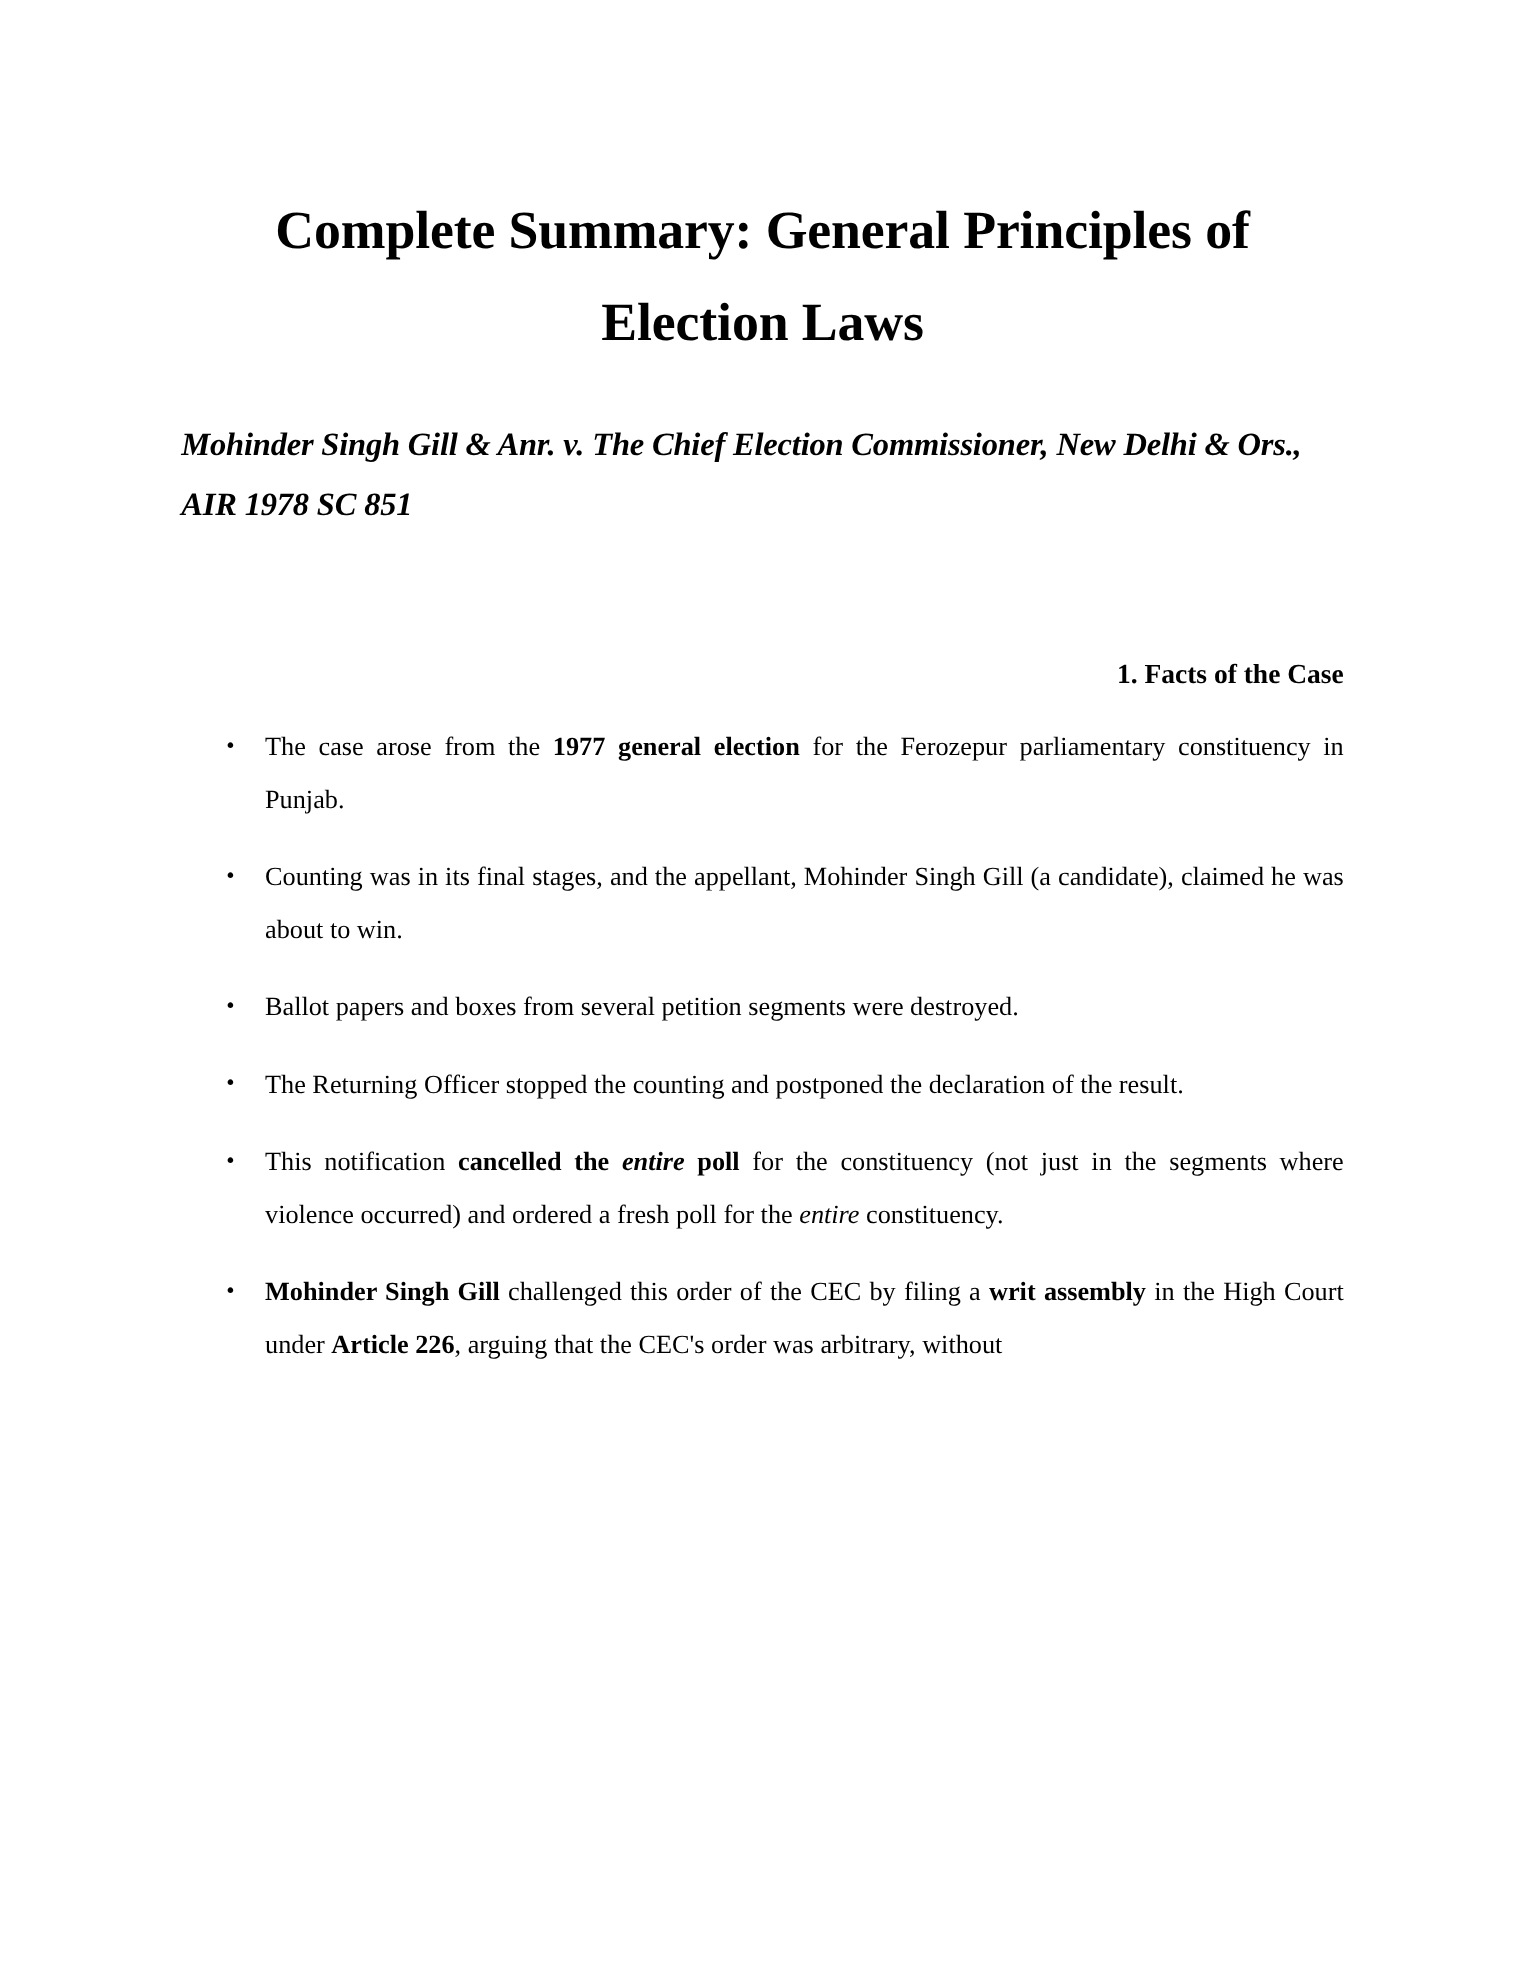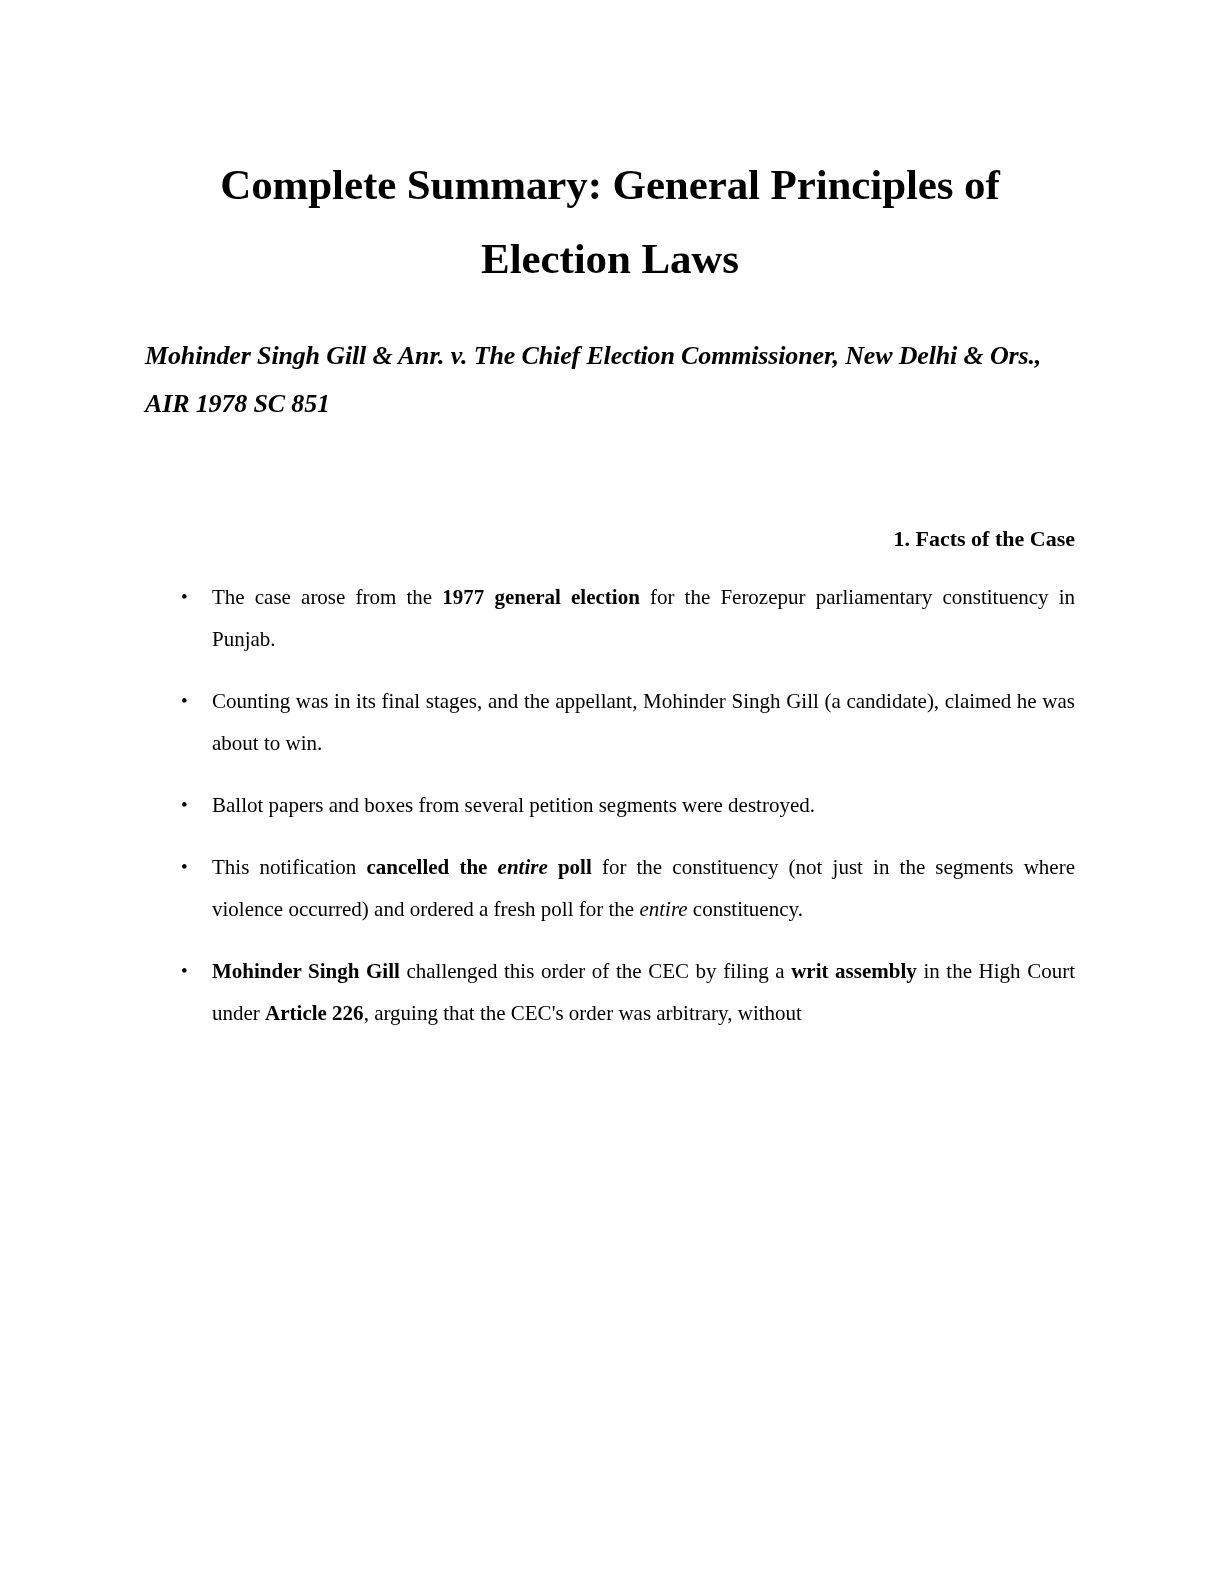--- a/index.html
+++ b/index.html
@@ -107,20 +107,23 @@
         <li>
           <span class="bullet-text">The case arose from the <b>1977 general election</b> for the Ferozepur parliamentary constituency in Punjab.</span>
         </li>
         <li>
           <span class="bullet-text">Counting was in its final stages, and the appellant, Mohinder Singh Gill (a candidate), claimed he was about to win.</span>
         </li>
         <li>
           <span class="bullet-text">Ballot papers and boxes from several petition segments were destroyed.</span>
         </li>
         <li>
+          <span class="bullet-text">The Returning Officer stopped the counting and postponed the declaration of the result.</span>
+        </li>
+        <li>
           <span class="bullet-text">This notification <b>cancelled the <i>entire</i> poll</b> for the constituency (not just in the segments where violence occurred) and ordered a fresh poll for the <i>entire</i> constituency.</span>
         </li>
         <li>
           <span class="bullet-text"><b>Mohinder Singh Gill</b> challenged this order of the CEC by filing a <b>writ assembly</b> in the High Court under <b>Article 226</b>, arguing that the CEC's order was arbitrary, without</span>
         </li>
       </ul>
 
   </div>
 </div>
 

